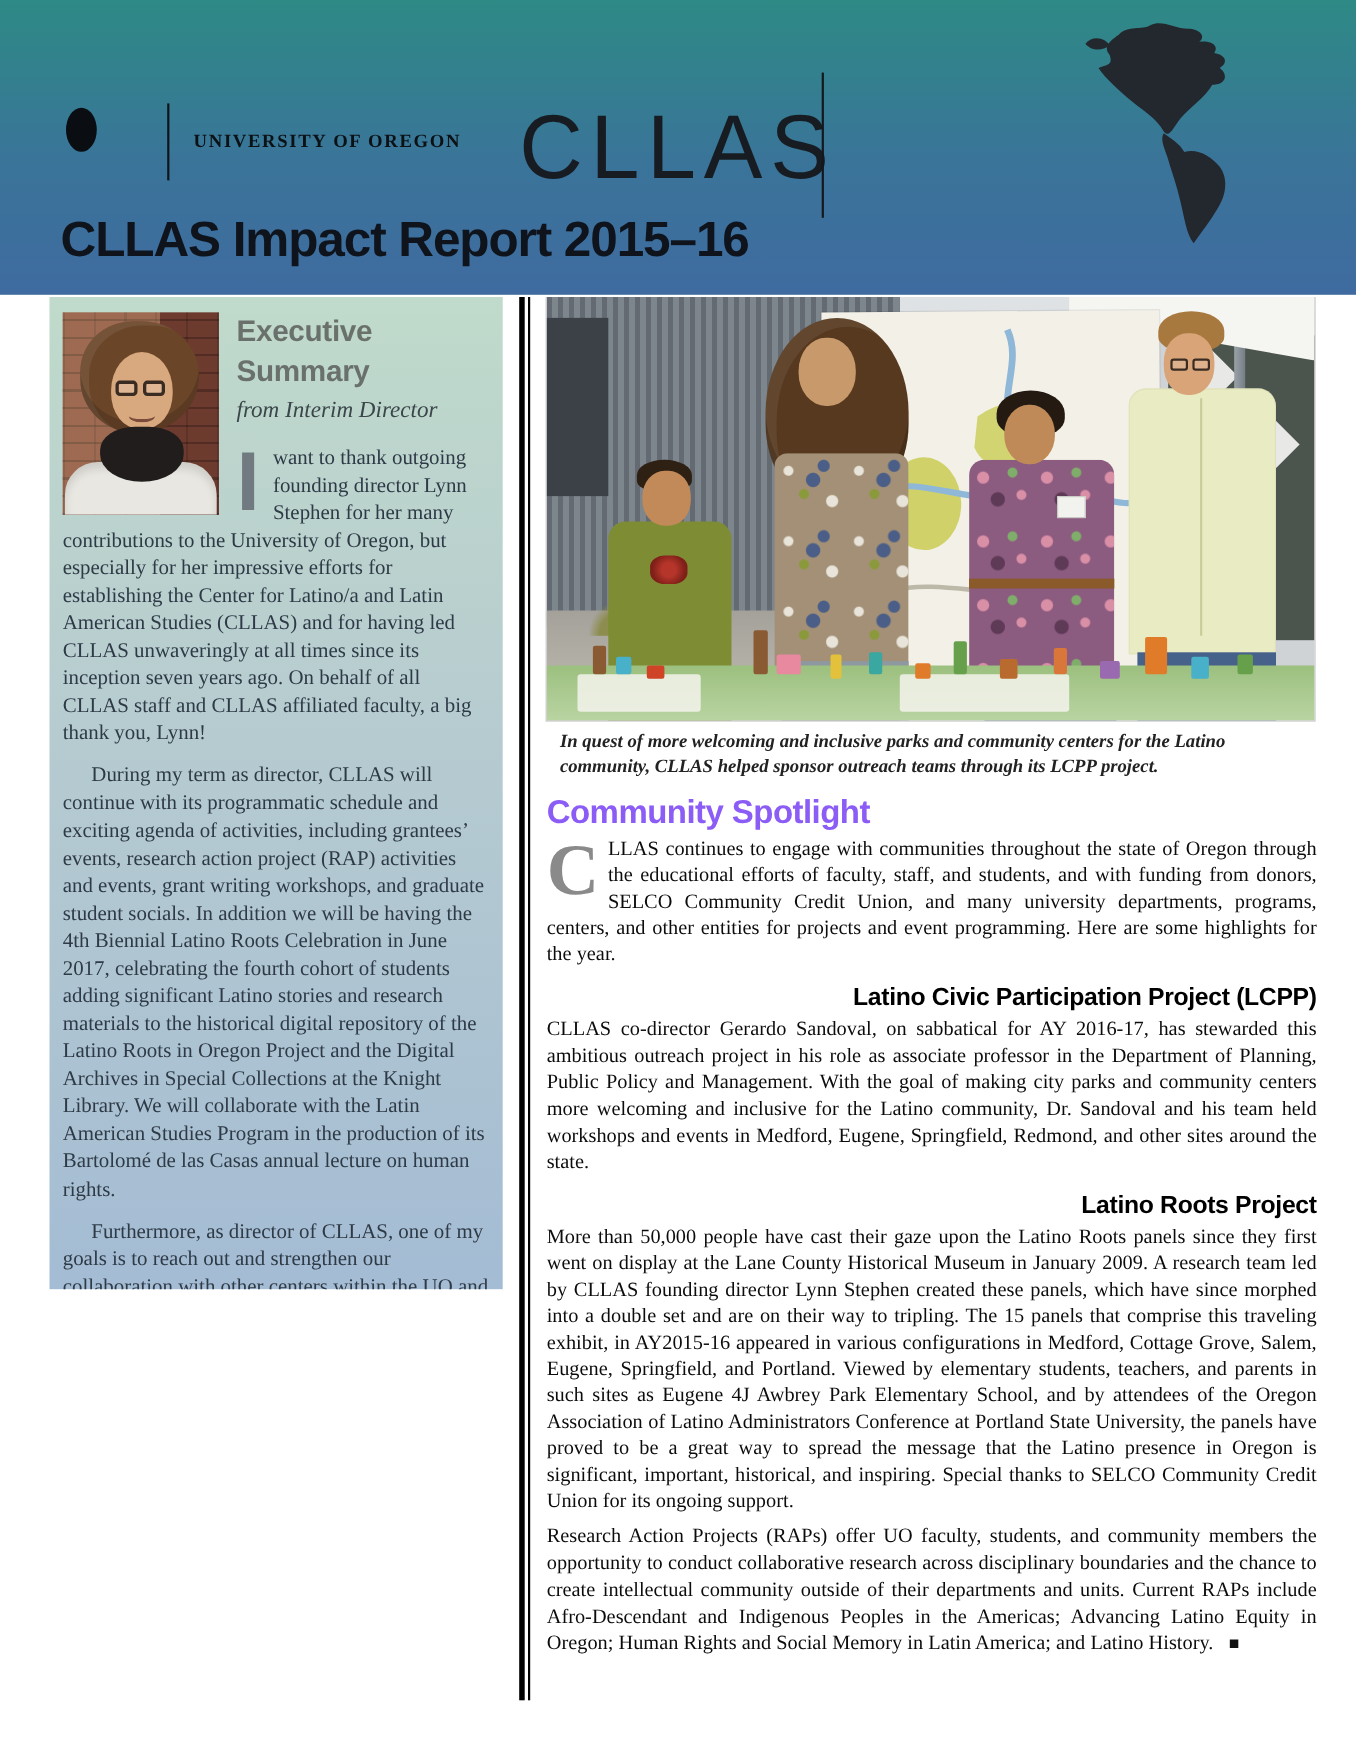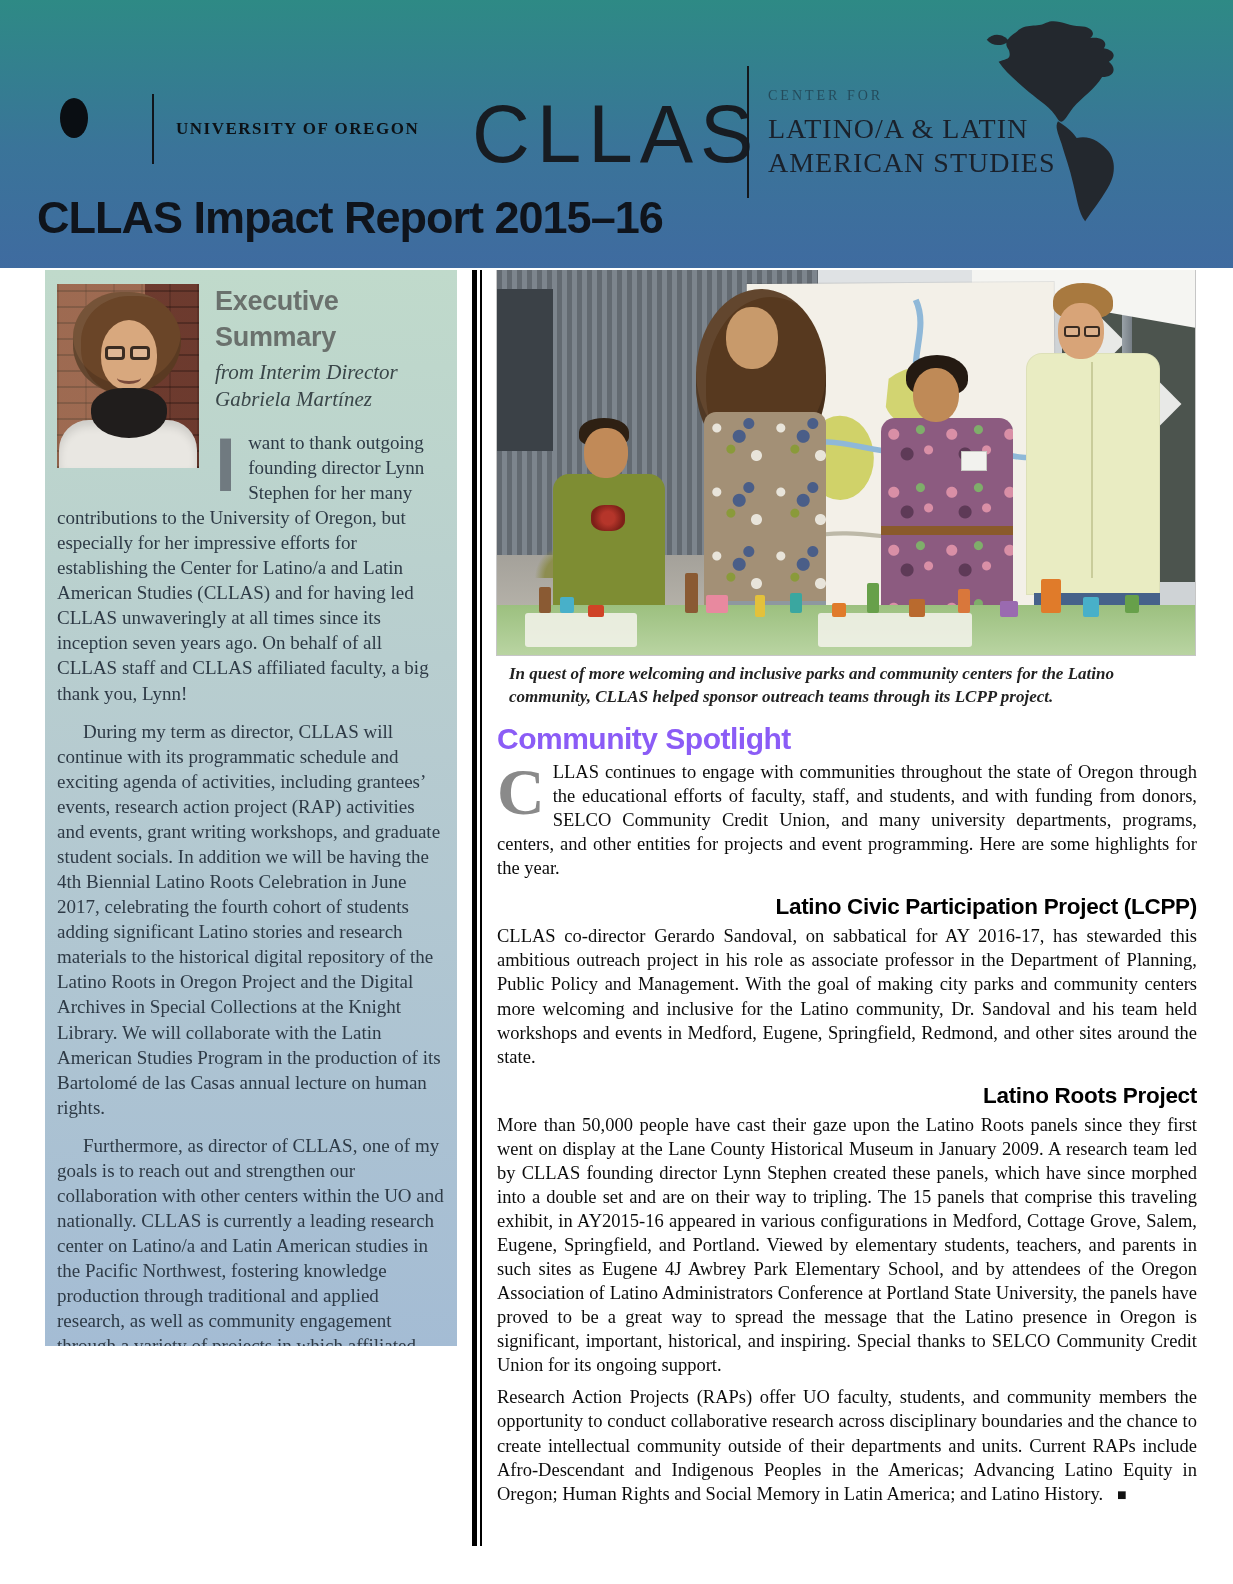--- a/index.html
+++ b/index.html
@@ -15,28 +15,28 @@
   .uo-sep { position:absolute; left:152px; top:94px; width:2px; height:70px; background:#10151b; }
   .uo-name { position:absolute; left:176px; top:119px; font-family:"Liberation Serif",serif;
     font-weight:bold; font-size:17px; letter-spacing:1.5px; color:#0c1116; }
   .cllas-wordmark { position:absolute; left:472px; top:94px; font-family:"Liberation Sans",sans-serif;
     font-weight:300; font-size:80px; line-height:1; letter-spacing:7px; color:#171c22; transform:scaleY(1.03); }
   .center-rule { position:absolute; left:747px; top:66px; width:2px; height:132px; background:#14181d; }
   .center-block { position:absolute; left:768px; top:88px; font-family:"Liberation Serif",serif; }
   .center-eyebrow { font-size:14px; letter-spacing:3px; color:rgba(22,32,44,.55); margin-bottom:8px; }
   .center-line { font-size:28px; letter-spacing:1px; color:#1a212b; line-height:1.22; }
   .americas { position:absolute; left:958px; top:16px; width:200px; height:212px; }
-  .report-title { position:absolute; left:37px; top:192px; font-family:"Liberation Sans",sans-serif;
+  .report-title { position:absolute; left:55px; top:192px; font-family:"Liberation Sans",sans-serif;
     font-weight:bold; font-size:45px; letter-spacing:-1px; color:#0f141c; }
 
   
   .main { position:absolute; left:0; top:270px; width:1233px; height:1276px; display:flex; overflow:hidden; }
 
   
-  .leftcol { width:412px; margin-left:45px; height:1076px; padding:12px 12px 14px 12px;
+  .leftcol { width:412px; margin-left:45px; height:902px; padding:12px 12px 14px 12px;
     background:linear-gradient(180deg,#c0dacb 0%, #b6cbd0 45%, #a4bcd4 100%);
     color:#2e3a46; font-size:19px; line-height:1.32; overflow:hidden; }
   .portrait { position:relative; float:left; width:142px; height:184px; margin:2px 16px 6px 0;
     overflow:hidden; background-color:#7d4437;
     background-image:
       linear-gradient(90deg, rgba(255,220,160,.25) 62%, rgba(60,30,20,.25) 62%),
       repeating-linear-gradient(0deg, rgba(0,0,0,.28) 0 2px, transparent 2px 16px),
       repeating-linear-gradient(90deg, rgba(0,0,0,.16) 0 2px, transparent 2px 28px); }
   .pt-hair { position:absolute; left:16px; top:8px; width:108px; height:102px; background:#6a4528;
     border-radius:48% 52% 56% 52%;
@@ -150,25 +150,20 @@
 <body>
 
 <div class="page">
 
   <header class="masthead">
     <div class="uo-o"></div>
     <div class="uo-sep"></div>
     <div class="uo-name">UNIVERSITY OF OREGON</div>
     <div class="cllas-wordmark">CLLAS</div>
     <div class="center-rule"></div>
-    <div class="center-block">
-      <div class="center-eyebrow">CENTER FOR</div>
-      <div class="center-line">LATINO/A &amp; LATIN</div>
-      <div class="center-line">AMERICAN STUDIES</div>
-    </div>
     <svg class="americas" viewBox="0 0 100 125">
       <g fill="#23282e">
         <path d="M8,14 C12,9 19,11 21,15 C17,18 11,18 8,14 Z"></path>
         <path d="M26,9 C31,4 38,7 43,4 C49,1 56,6 63,6 C69,6 73,10 69,13 C75,12 80,15 77,19 C83,20 85,24 80,27 C85,31 83,36 76,36 C72,43 64,48 59,54 C55,59 53,65 50,61 C46,54 39,50 33,45 C26,39 19,33 15,27 C19,25 23,26 21,20 C17,15 22,12 26,9 Z"></path>
         <path d="M50,62 C54,65 58,67 61,72 C68,70 75,74 80,80 C85,87 83,96 79,102 C75,109 70,115 66,121 C62,116 61,107 59,99 C57,90 54,82 52,75 C50,69 48,65 50,62 Z"></path>
       </g>
     </svg>
     <h1 class="report-title">CLLAS Impact Report 2015–16</h1>
   </header>
 
@@ -182,21 +177,20 @@
           <span class="pt-lens"></span>
             <span class="pt-lens"></span>
         </div>
         <div class="pt-smile"></div>
         <div class="pt-jacket"></div>
         <div class="pt-scarf"></div>
       </div>
       <h2 class="exec-heading">Executive Summary</h2>
       <div class="exec-subtitle">
         <div>from Interim Director</div>
-        <div>Gabriela Martínez</div>
       </div>
       <p><span class="dropcap-i">I</span><span>want to thank outgoing founding director Lynn Stephen for her many contributions to the University of Oregon, but especially for her impressive efforts for establishing the Center for Latino/a and Latin American Studies (CLLAS) and for having led CLLAS unwaveringly at all times since its inception seven years ago. On behalf of all CLLAS staff and CLLAS affiliated faculty, a big thank you, Lynn!</span></p>
       <p class="indent">During my term as director, CLLAS will continue with its programmatic schedule and exciting agenda of activities, including grantees’ events, research action project (RAP) activities and events, grant writing workshops, and graduate student socials. In addition we will be having the 4th Biennial Latino Roots Celebration in June 2017, celebrating the fourth cohort of students adding significant Latino stories and research materials to the historical digital repository of the Latino Roots in Oregon Project and the Digital Archives in Special Collections at the Knight Library. We will collaborate with the Latin American Studies Program in the production of its Bartolomé de las Casas annual lecture on human rights.</p>
       <p class="indent">Furthermore, as director of CLLAS, one of my goals is to reach out and strengthen our collaboration with other centers within the UO and nationally. CLLAS is currently a leading research center on Latino/a and Latin American studies in the Pacific Northwest, fostering knowledge production through traditional and applied research, as well as community engagement through a variety of projects in which affiliated faculty and graduate students take part.</p>
 
     </aside>
 
     <div class="col-divider">
       <span class="thick"></span>
       <span class="gap"></span>

